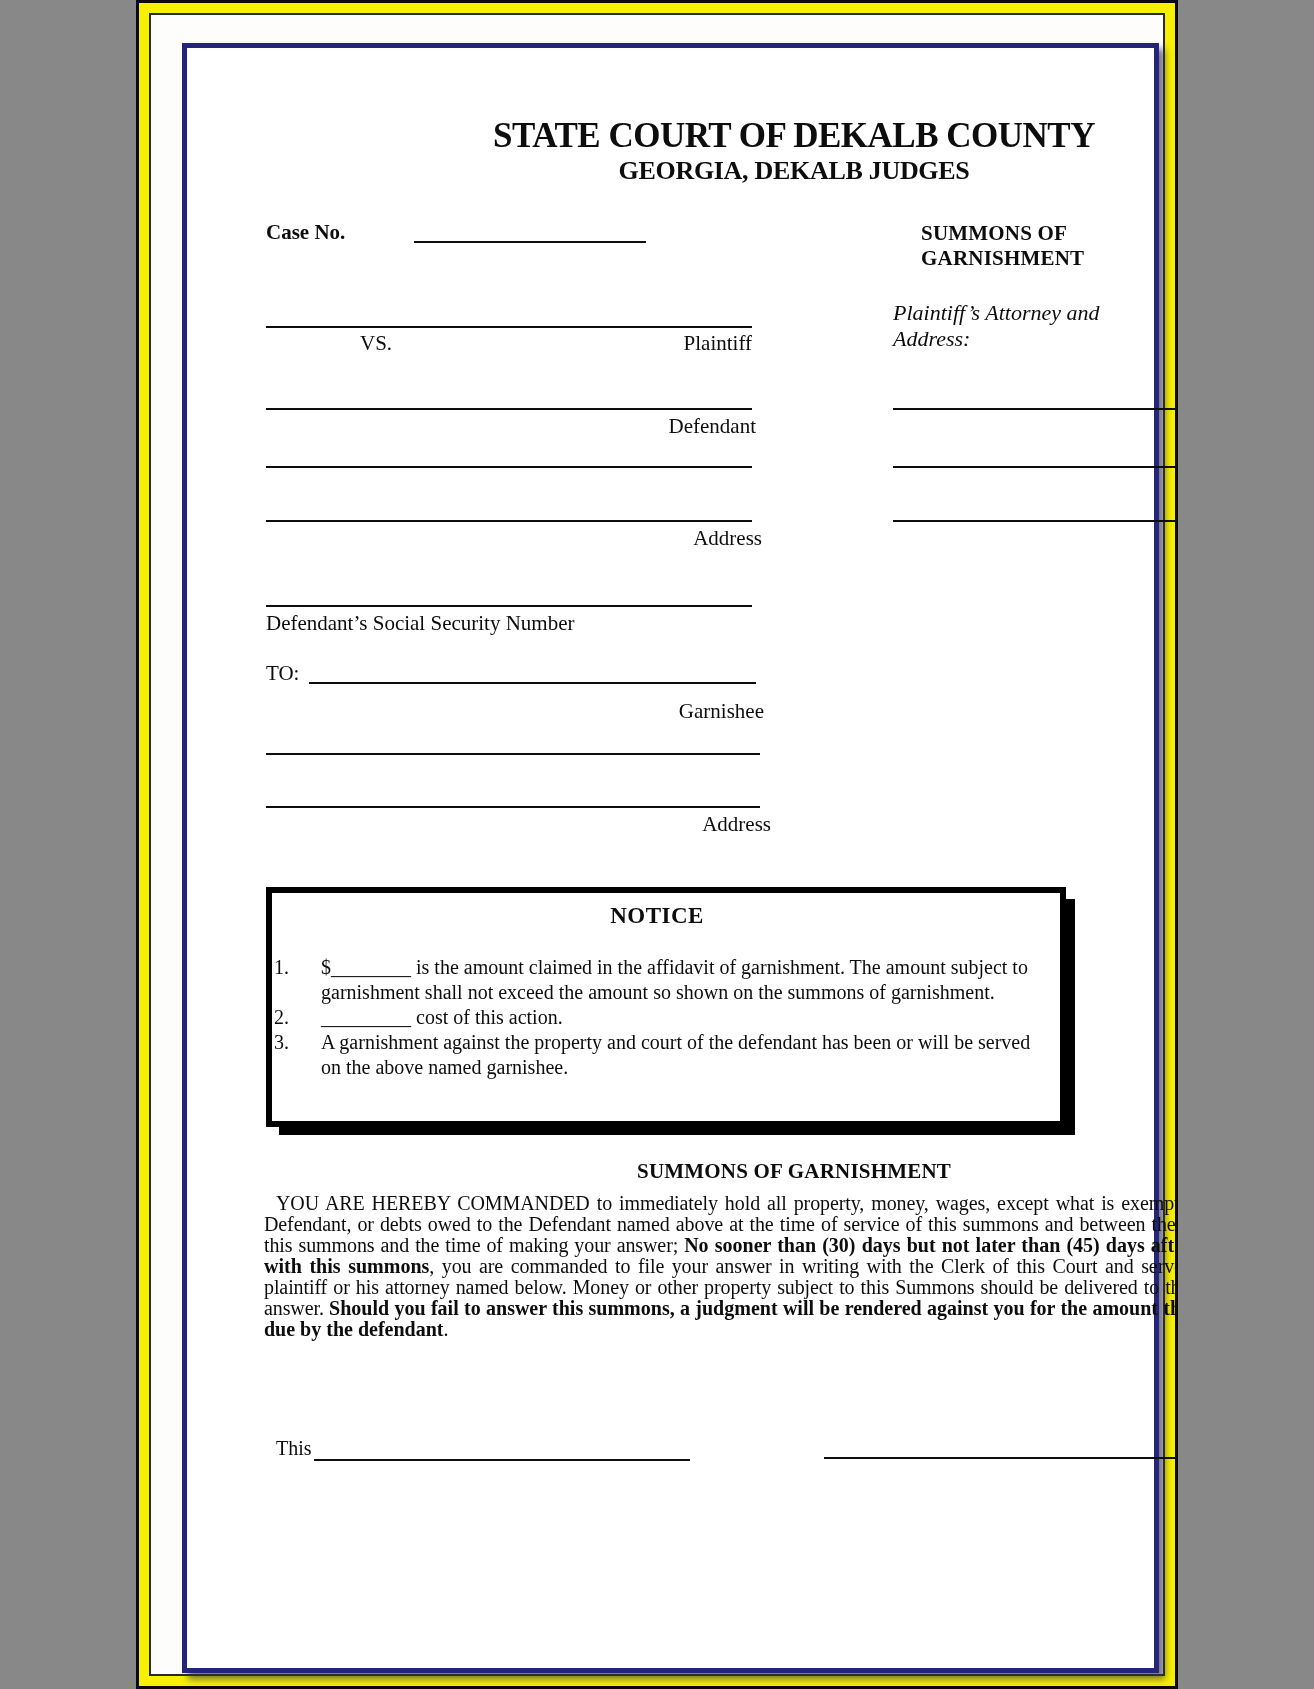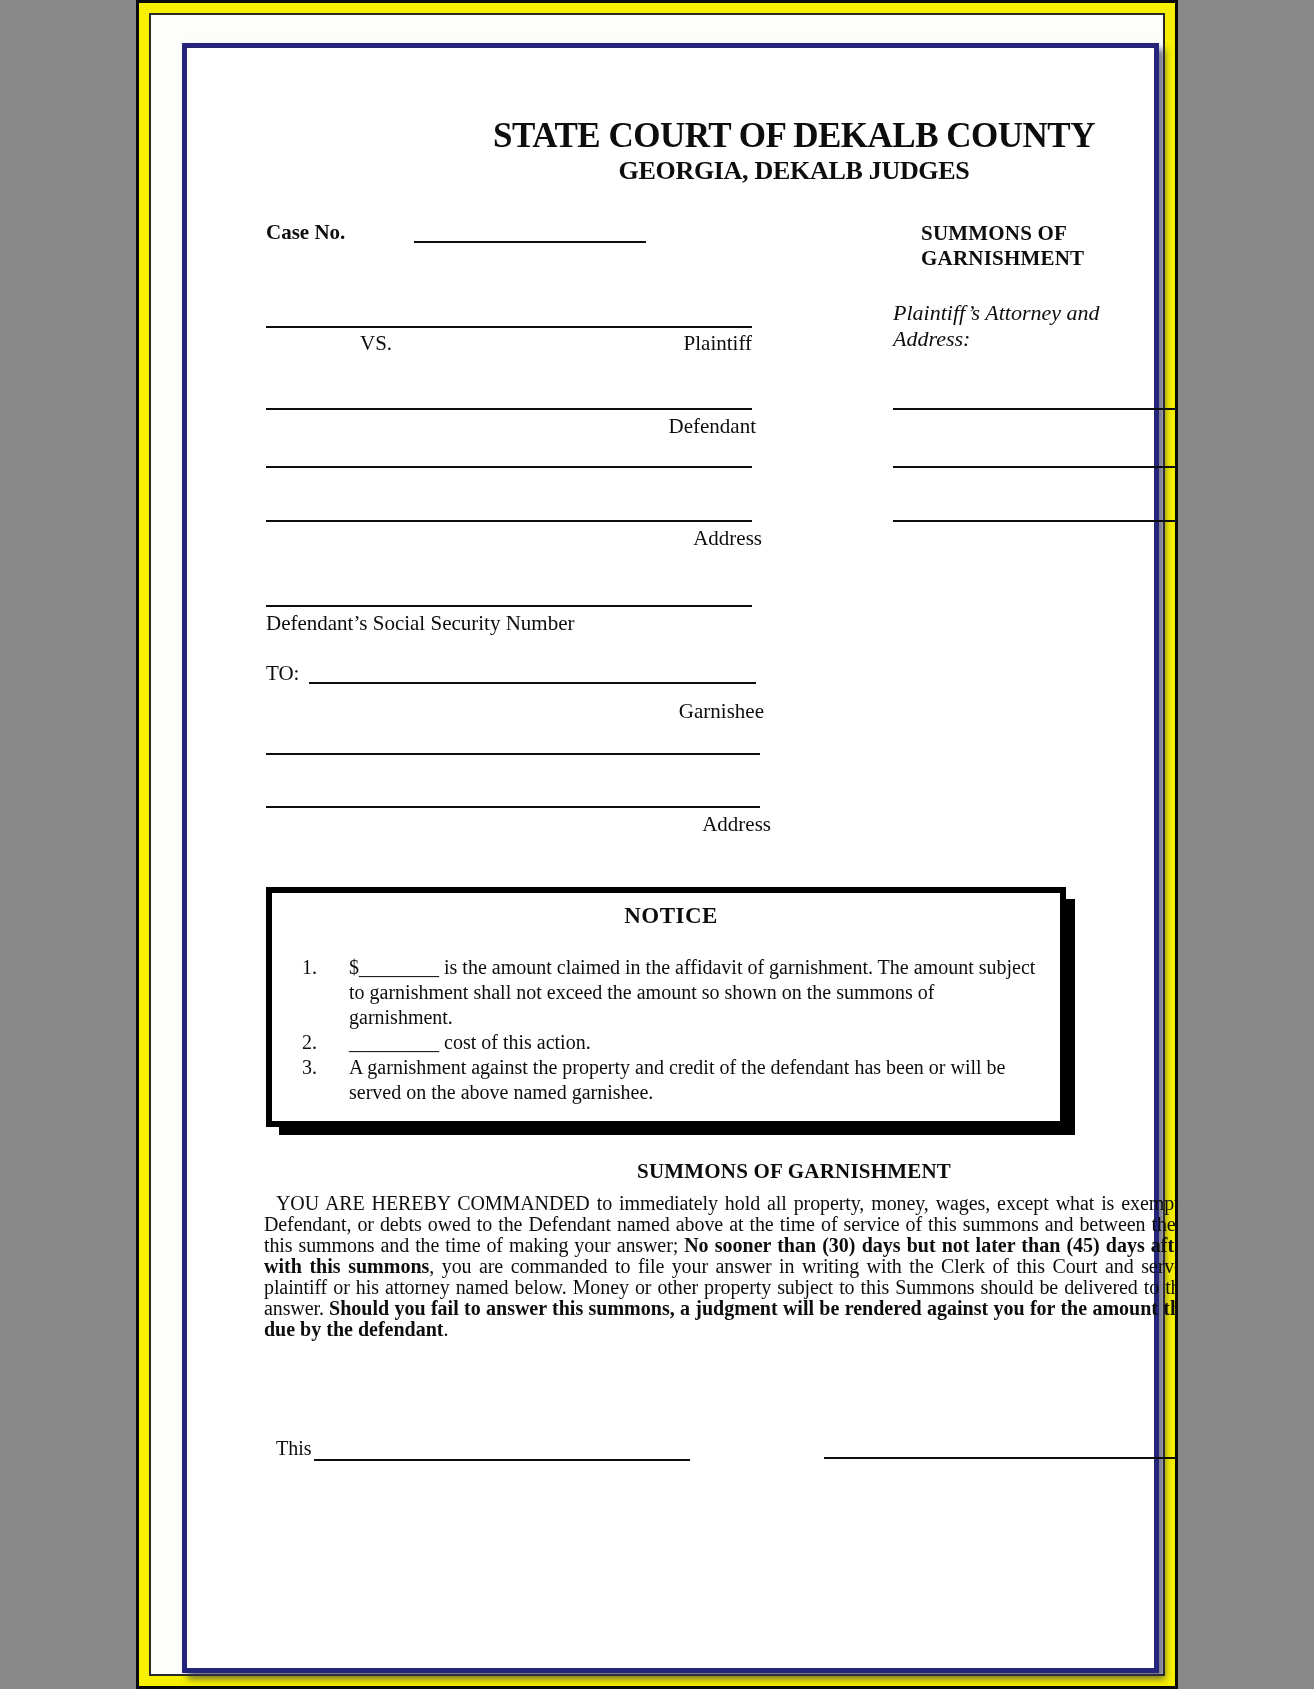--- a/index.html
+++ b/index.html
@@ -40,21 +40,21 @@
 
   .label-20{font-size:21px;}
   .row-right{text-align:right;}
 
   .notice-box{
     left:130px;top:887px;width:800px;height:240px;
     border:6px solid #000;
     box-sizing:border-box;
     background:#fff;
     box-shadow:11px 10px 0 -2px #000;
-    padding:6px 18px 0 28px;
+    padding:6px 18px 0 0;
   }
   .notice-title{text-align:center;font-size:23px;font-weight:bold;margin-top:4px;letter-spacing:0.5px;}
   .notice-list{margin-top:26px;font-size:20px;line-height:25px;}
   .notice-item{position:relative;padding-left:49px;}
   .notice-item .num{position:absolute;left:2px;top:0;}
 
   .summons-heading{left:128px;top:1159px;width:1060px;text-align:center;
     font-size:21px;font-weight:bold;letter-spacing:0.2px;}
 
   .summons-body{left:128px;top:1193px;width:1060px;
@@ -128,21 +128,21 @@
         <div class="notice-item">
           <span class="num">1.</span>
           <span>$________ is the amount claimed in the affidavit of garnishment.  The amount subject to garnishment shall not exceed the amount so shown on the summons of garnishment.</span>
         </div>
         <div class="notice-item">
           <span class="num">2.</span>
           <span>_________ cost of this action.</span>
         </div>
         <div class="notice-item">
           <span class="num">3.</span>
-          <span>A garnishment against the property and credit of the defendant has been or will be served on the above named garnishee.</span>
+          <span>A garnishment against the property and court of the defendant has been or will be served on the above named garnishee.</span>
         </div>
       </div>
     </div>
 
     <div class="abs summons-heading">SUMMONS OF GARNISHMENT</div>
 
     <div class="abs summons-body">
       <span>YOU ARE HEREBY COMMANDED to immediately hold all property, money, wages, except what is exempt, belonging to the Defendant, or debts owed to the Defendant named above at the time of service of this summons and between the time of service of this summons and the time of making your answer;  </span><b>No sooner than (30) days but not later than (45) days after you are served with this summons</b><span>, you are commanded to file your answer in writing with the Clerk of this Court and serve a copy upon the plaintiff or his attorney named below.  Money or other property subject to this Summons should be delivered to the Court with your answer.  </span><b>Should you fail to answer this summons, a judgment will be rendered against you for the amount the plaintiff claims due by the defendant</b><span>.</span>
     </div>
 

